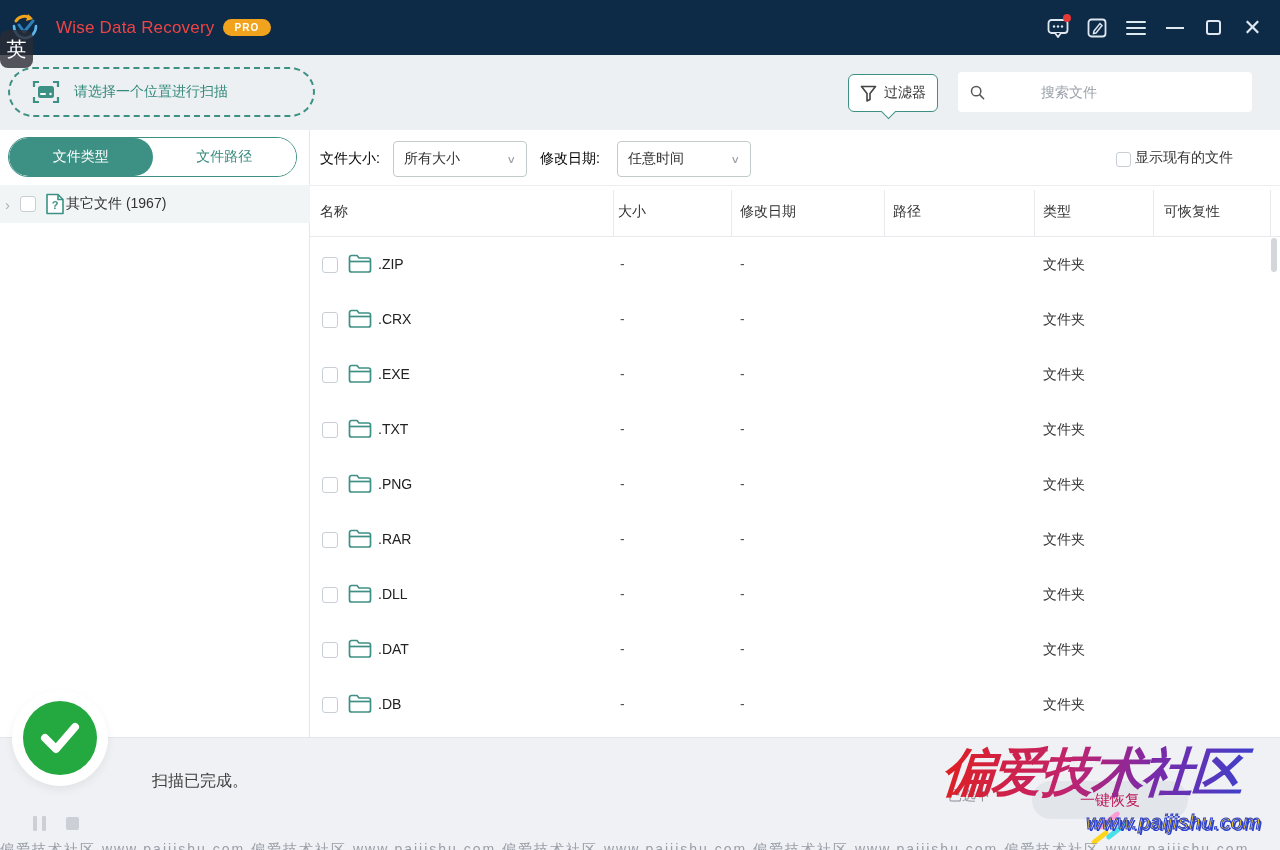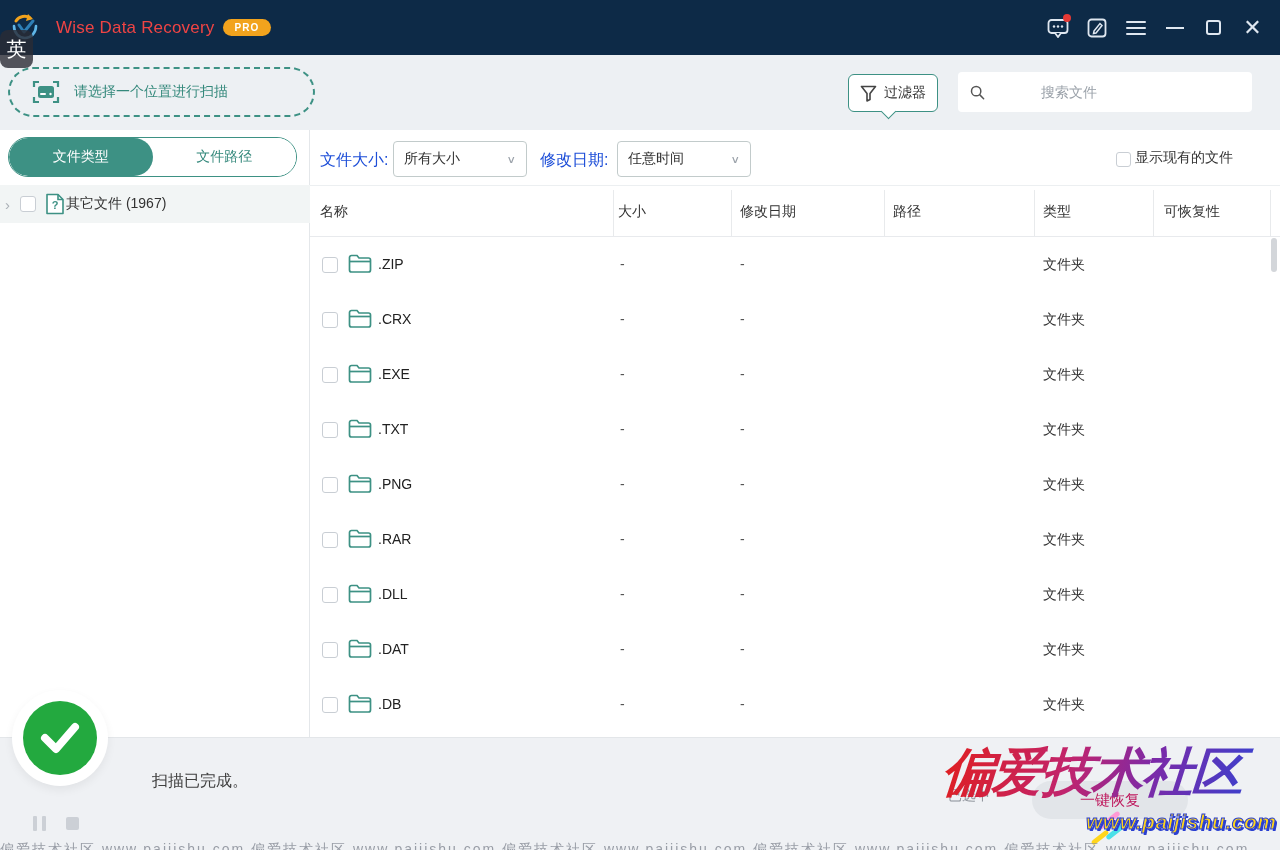--- a/index.html
+++ b/index.html
@@ -46,21 +46,21 @@
   .tree-row { position:absolute; left:0; top:55px; width:310px; height:38px; background:#f2f5f5; display:flex; align-items:center; cursor:pointer; }
   .tree-chevron { color:#aab0b6; font-size:15px; margin-left:5px; width:12px; }
   .cbx { width:16px; height:16px; border:1px solid #c9ced4; border-radius:3px; background:#fff; flex:none; }
   .tree-row .cbx { margin-left:3px; }
   .tree-row svg { margin-left:9px; }
   .tree-label { font-size:14px; color:#333; margin-left:1px; }
 
   
   .main { position:absolute; left:310px; top:130px; width:970px; height:607px; background:#fff; }
   .filter-row { position:absolute; left:0; top:0; width:970px; height:56px; border-bottom:1px solid #eceff1; }
-  .flabel { position:absolute; font-size:16px; color:#1d4ed8; top:20px; }
+  .flabel { position:absolute; font-size:14px; color:#000000; top:20px; }
   .select { position:absolute; top:11px; height:36px; width:134px; border:1px solid #c2cbcb; border-radius:4px; background:#fff; display:flex; align-items:center; cursor:pointer; }
   .select .val { font-size:14px; color:#333; margin-left:10px; flex:1; }
   .select .chev { color:#9aa1a9; font-size:13px; margin-right:10px; transform:scaleY(.8); }
   .show-existing { position:absolute; left:806px; top:19px; display:flex; align-items:flex-end; gap:4px; cursor:pointer; }
   .show-existing .lbl { font-size:14px; color:#333; }
   .show-existing .cbx { width:15px; height:15px; }
 
   .thead { position:absolute; left:0; top:56px; width:970px; height:51px; border-bottom:1px solid #e8eaed; }
   .th { position:absolute; top:17px; font-size:14px; color:#333; cursor:pointer; }
   .vsep { position:absolute; top:60px; width:1px; height:46px; background:#e8eaec; }
@@ -83,21 +83,21 @@
   .check-circle { position:absolute; left:11px; top:11px; width:74px; height:74px; border-radius:50%; background:#23a93f; display:flex; align-items:center; justify-content:center; }
   .status-text { position:absolute; left:152px; top:33px; font-size:16px; color:#404040; }
   .pause-btn { position:absolute; left:33px; top:78px; width:16px; height:15px; display:flex; gap:5px; cursor:pointer; }
   .pause-btn div { width:4px; height:15px; background:#ccd0d6; border-radius:1px; }
   .stop-btn { position:absolute; left:66px; top:79px; width:13px; height:13px; background:#ccd0d6; border-radius:2px; cursor:pointer; }
   .selected-frag { position:absolute; left:948px; top:49px; font-size:14px; color:#8e939a; }
   .recover-btn { position:absolute; left:1032px; top:43px; width:156px; height:38px; background:#e2e5e9; border-radius:19px; color:#be185d; font-size:15px; display:flex; align-items:center; justify-content:center; cursor:pointer; }
 
   
   .wm-title { position:absolute; left:942px; top:8px; width:338px; font-size:52px; font-weight:bold; font-style:italic; transform:skewX(-4deg); background:linear-gradient(100deg,#e01f1f 0%,#c0246e 38%,#7b2aa8 62%,#2947d8 100%); -webkit-background-clip:text; background-clip:text; color:transparent; white-space:nowrap; line-height:1; letter-spacing:-2px; }
-  .wm-url { position:absolute; left:1086px; top:72px; font-size:21px; font-weight:bold; font-style:italic; color:#ffd51c; -webkit-text-stroke:1px #2a3fd0; text-shadow:2px 2px 0 #2a3fd0; letter-spacing:.5px; white-space:nowrap; }
+  .wm-url { position:absolute; left:1086px; top:72px; font-size:21px; font-weight:normal; font-style:italic; color:#ffd51c; -webkit-text-stroke:1px #2a3fd0; text-shadow:2px 2px 0 #2a3fd0; letter-spacing:.5px; white-space:nowrap; }
   .wm-stroke { position:absolute; width:26px; height:5px; border-radius:3px; transform:rotate(-38deg); }
   .wm-s1 { left:1096px; top:80px; background:#ff9ad5; }
   .wm-s2 { left:1104px; top:90px; background:#4be0e8; }
   .wm-s3 { left:1090px; top:97px; background:#ffd51c; width:20px; }
 
   .clipped-strip { position:absolute; left:0; top:103px; width:1280px; height:10px; overflow:hidden; }
   .clipped-strip div { font-size:14px; color:#8a8f99; white-space:nowrap; letter-spacing:2px; opacity:.85; }
 </style>
 </head>
 <body>

